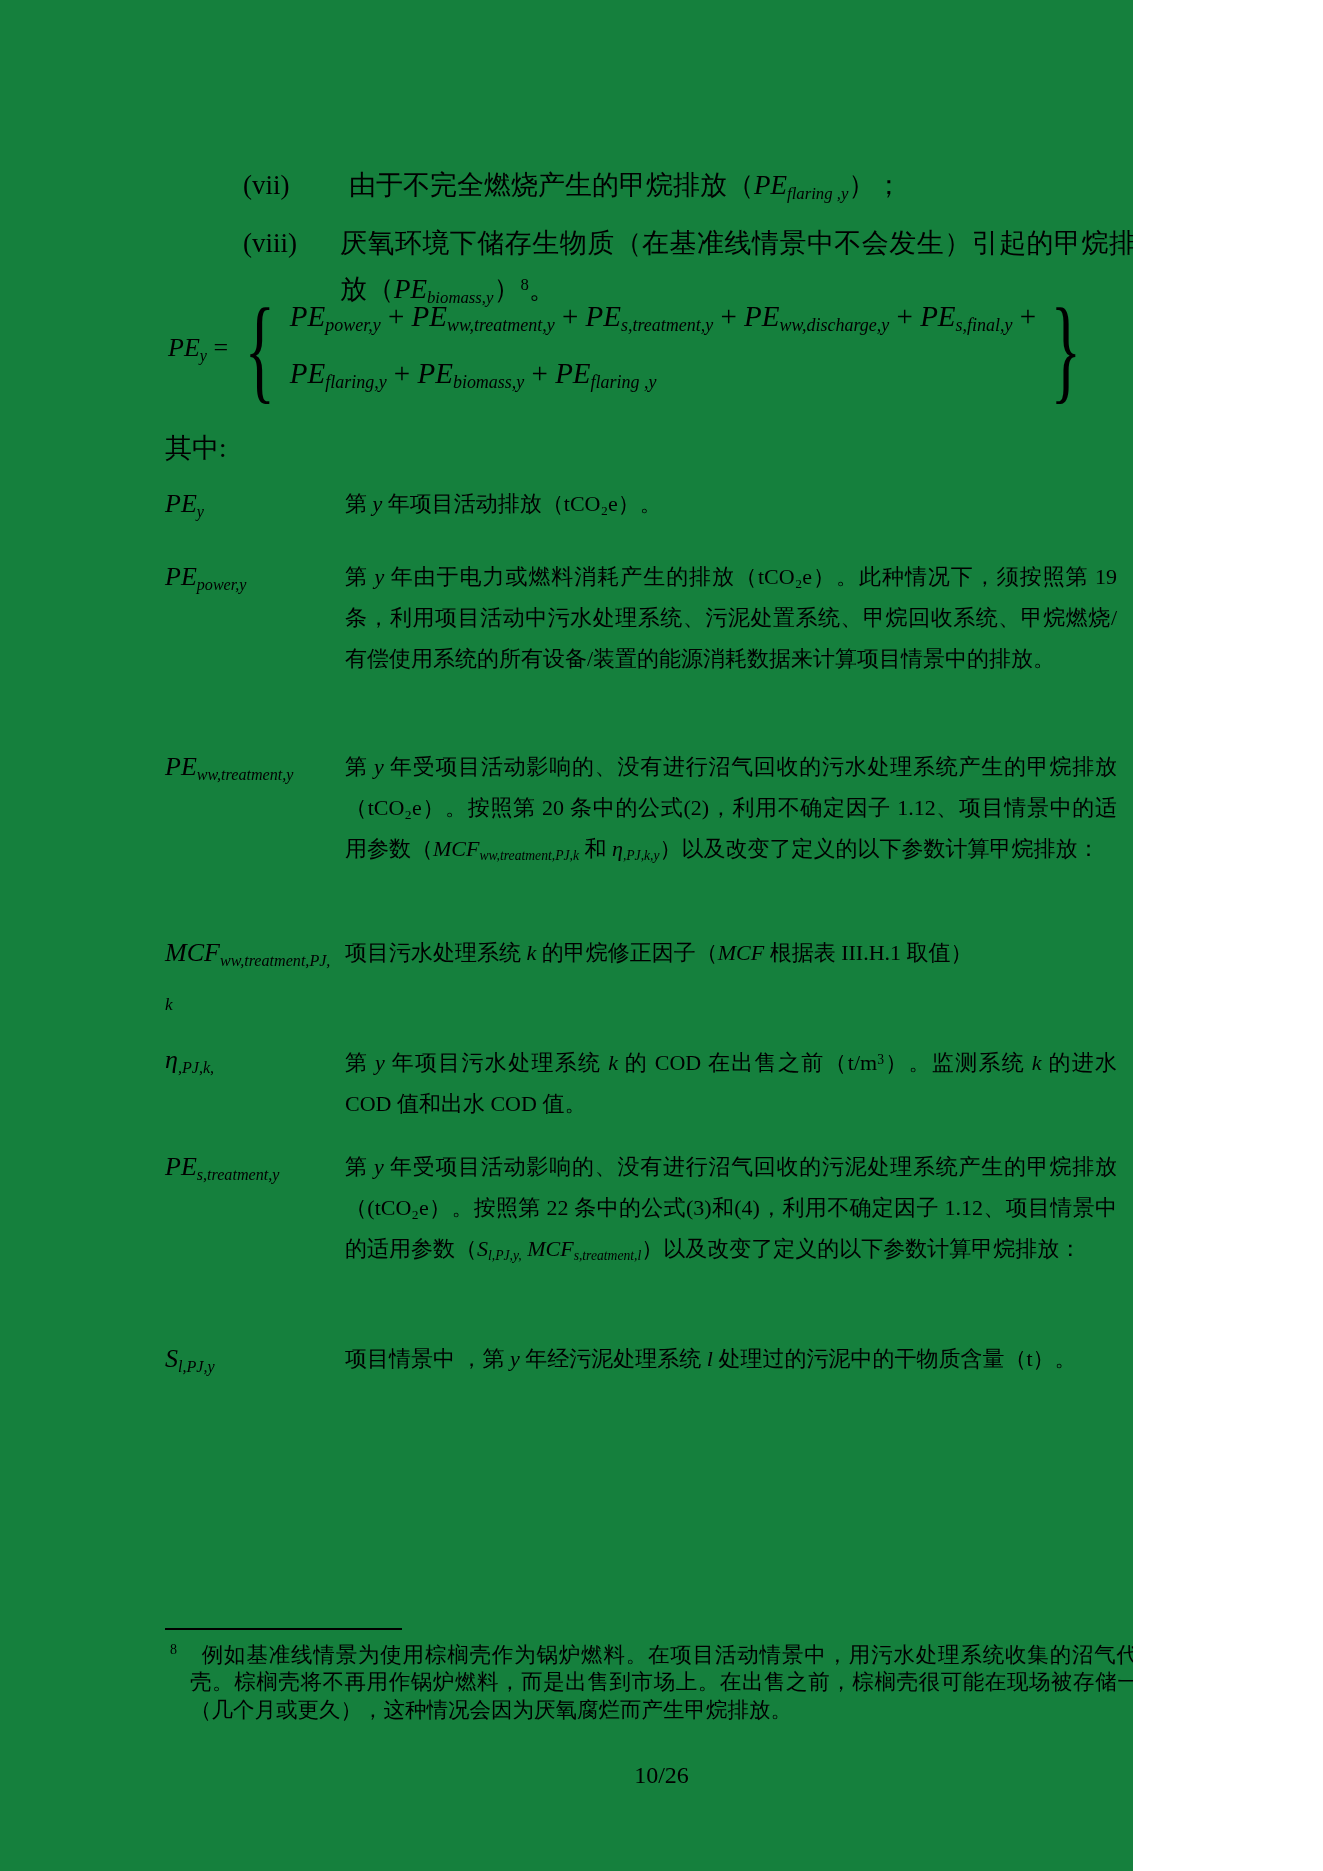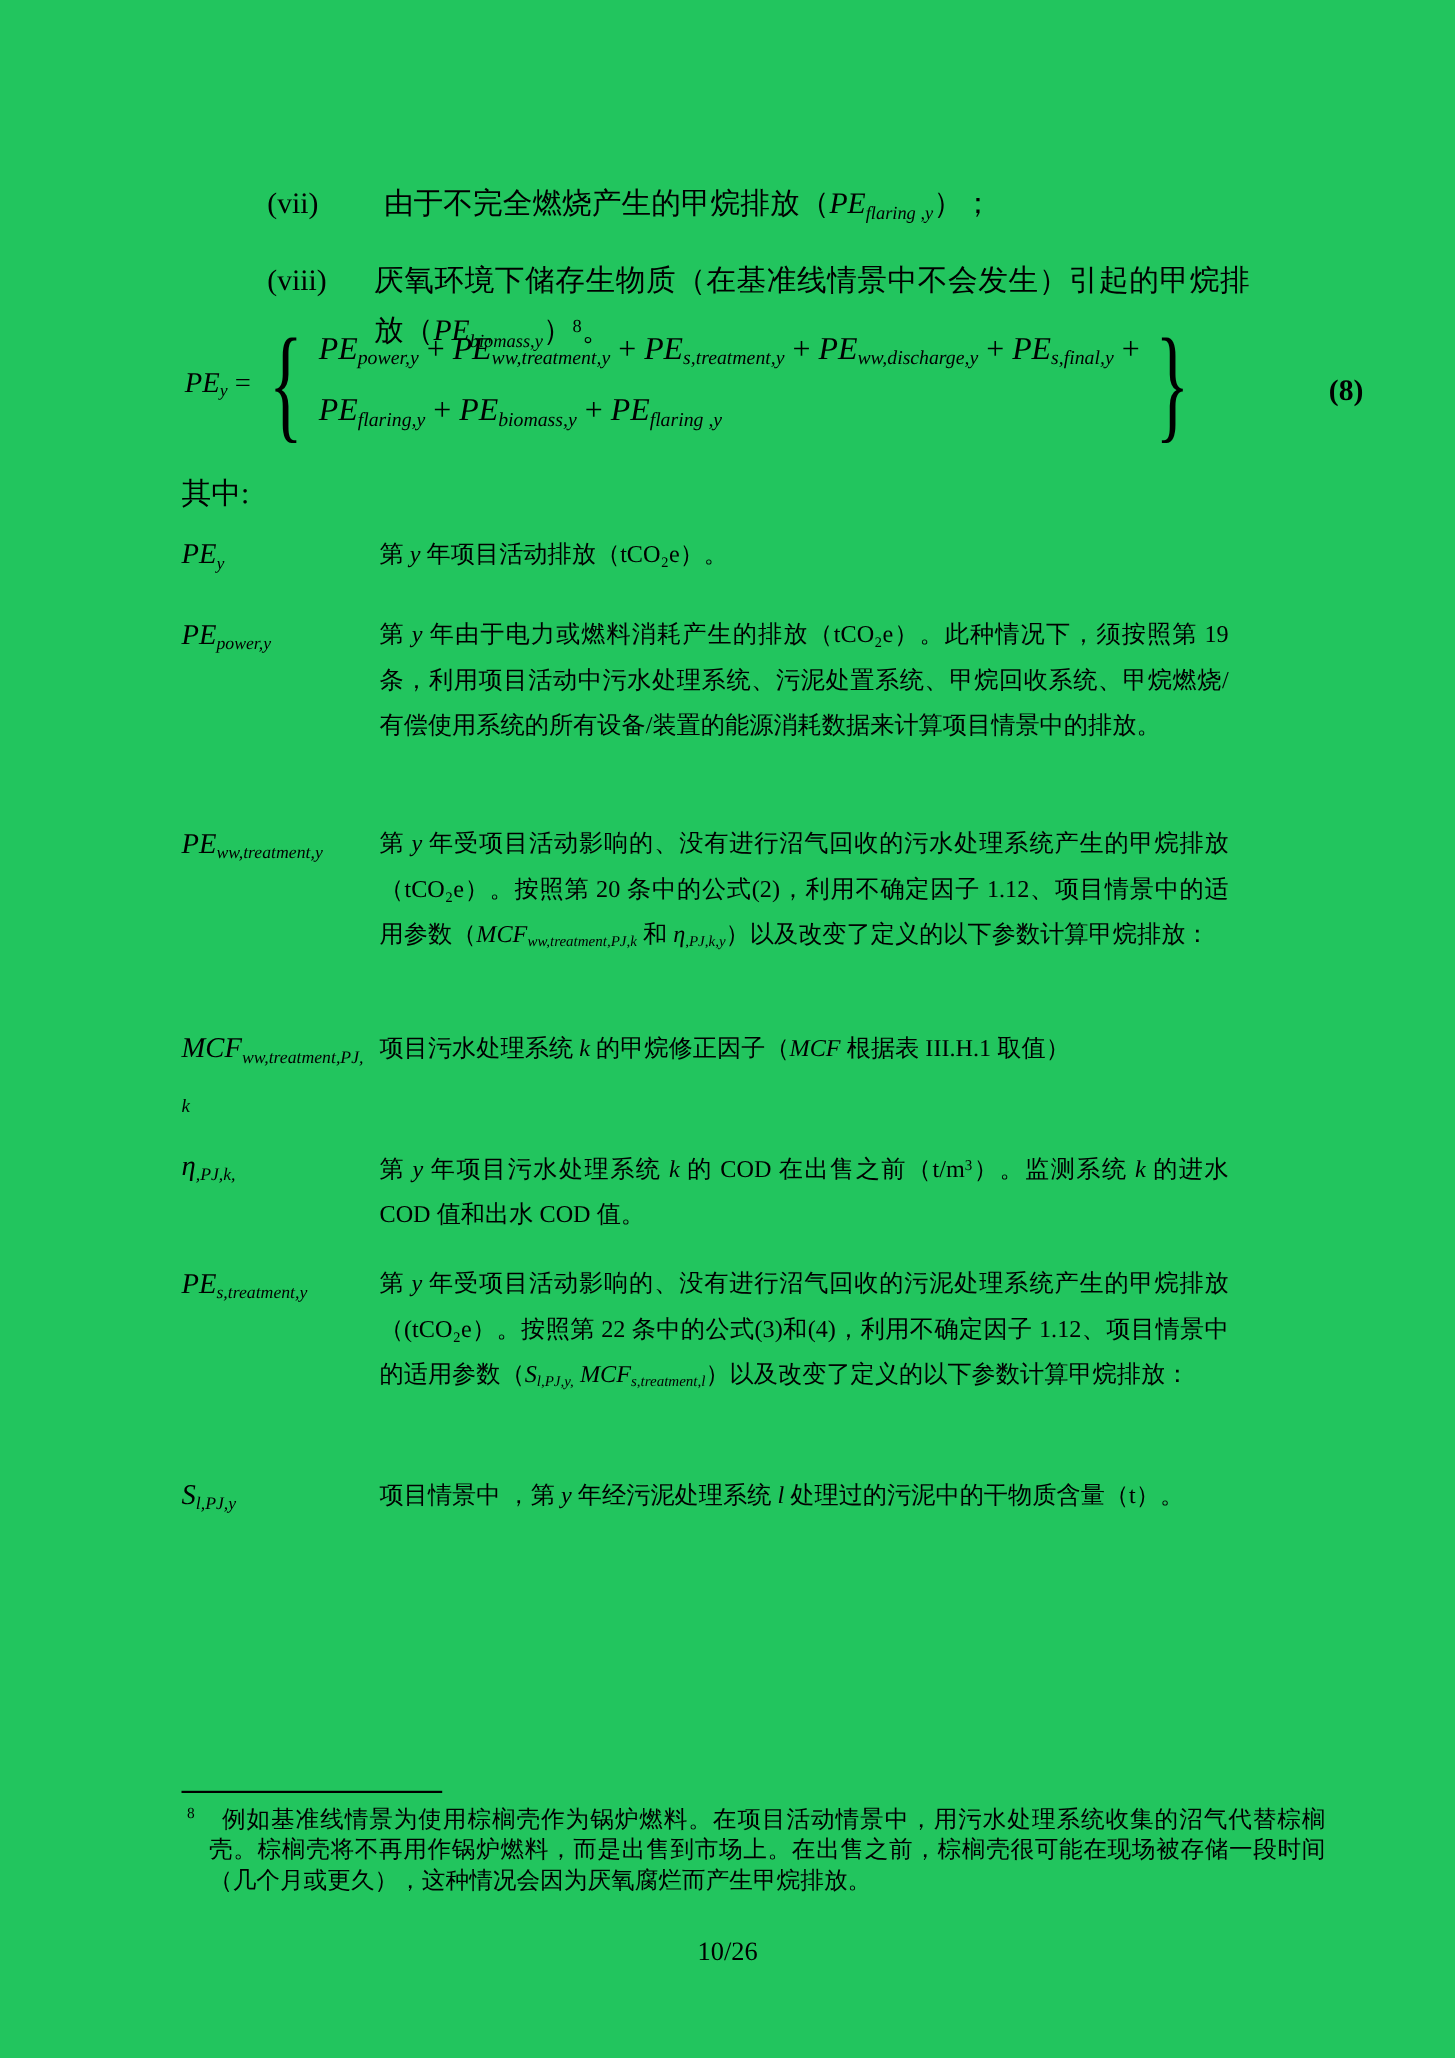--- a/index.html
+++ b/index.html
@@ -2,42 +2,42 @@
 <html><head>
 <meta charset="utf-8">
 <style>
   html, body {
     margin: 0;
     padding: 0;
     background: #ffffff;
   }
   .page {
     position: relative;
-    width: 1323px;
+    width: 1133px;
     height: 1871px;
-    background: #22c55e;
+    background: #15803d;
     color: #000000;
     font-family: "Liberation Serif", "DejaVu Serif", serif;
     overflow: hidden;
   }
   
   .seg-var { font-style: italic; }
   .seg-sub { font-style: italic; font-size: 0.62em; vertical-align: -0.30em; margin-top: 48px; }
   .seg-sup { font-size: 0.62em; vertical-align: 0.45em; }
   .seg-subline { font-style: italic; font-size: 0.66em; }
 
   
   .list-item {
     position: absolute;
     display: flex;
     font-size: 27px;
     line-height: 42px;
   }
   #item-vii { left: 243px; top: 164px; }
-  #item-viii { left: 243px; top: 234px; }
+  #item-viii { left: 243px; top: 222px; }
   .item-label { flex: none; }
   #item-vii .item-label { width: 106px; }
   #item-viii .item-label { width: 97px; }
   #item-vii .item-text { width: 700px; }
   #item-viii .item-text { width: 796px; text-align: justify; }
 
   
   .equation {
     position: absolute;
     left: 168px;

